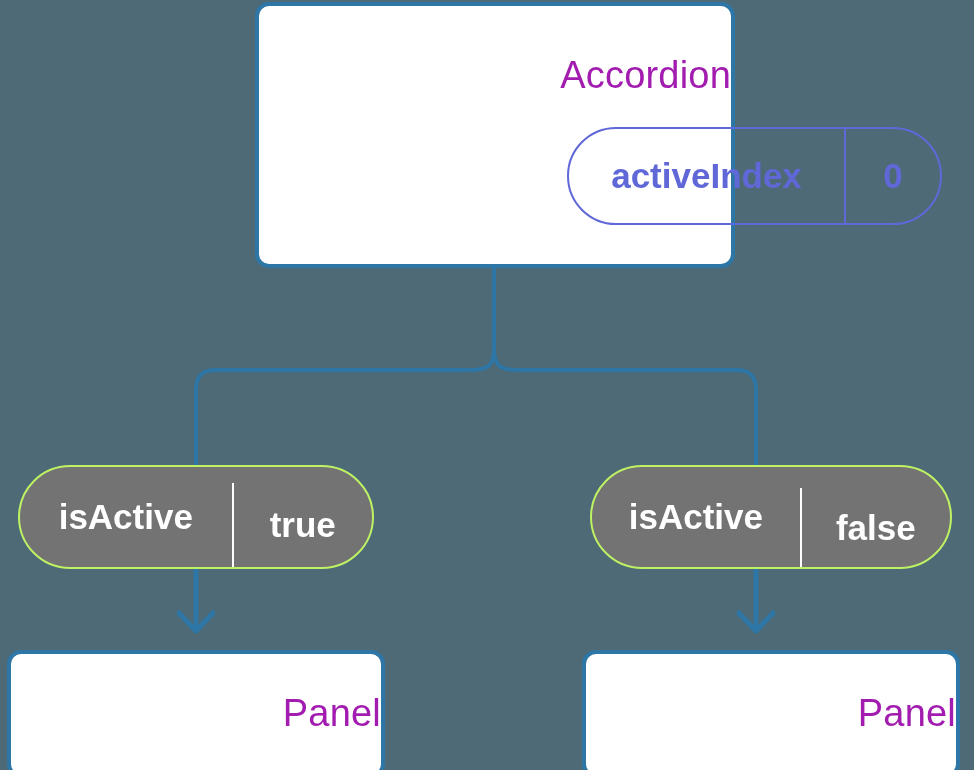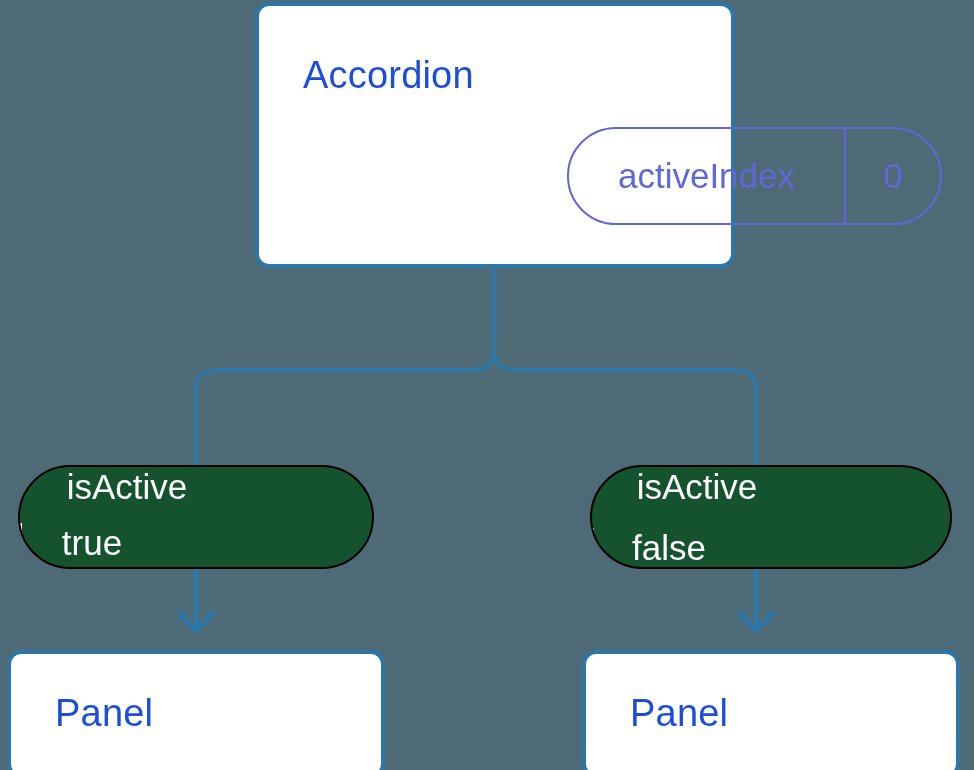--- a/index.html
+++ b/index.html
@@ -41,47 +41,47 @@
   #accordion-card {
     left: 255px;
     top: 2px;
     width: 480px;
     height: 266px;
   }
   .card-title {
     position: absolute;
     left: 0;
     right: 0;
-    text-align: left;
-    color: #1d4ed8;
+    text-align: right;
+    color: #a21caf;
     font-size: 38px;
     font-weight: 400;
     letter-spacing: 0.2px;
     white-space: nowrap;
-    padding-left: 44px;
   }
   #accordion-title {
     top: 48px;
   }
 
   
   .pill {
     position: absolute;
     display: flex;
     align-items: stretch;
     box-sizing: border-box;
     border-radius: 999px;
     overflow: hidden;
   }
   .pill-key, .pill-val {
     display: flex;
     align-items: center;
     justify-content: center;
     box-sizing: border-box;
     white-space: nowrap;
+    font-weight: bold;
   }
 
   
   .pill.outline {
     border: 2px solid #6068d8;
     background: transparent;
   }
   .pill.outline .pill-key {
     color: #6068d8;
     font-size: 35px;
@@ -96,23 +96,22 @@
     left: 308px;
     top: 121px;
     width: 375px;
     height: 98px;
   }
   #state-pill .pill-key { width: 278px; }
   #state-pill .pill-val { width: 97px; }
 
   
   .pill.filled {
-    background: #14532d;
-    border: 2px solid #000000;
-    flex-direction: column;
+    background: #737373;
+    border: 2px solid #bef264;
   }
   .pill.filled .pill-key,
   .pill.filled .pill-val {
     color: #ffffff;
     font-size: 35px;
   }
   .pill.filled .pill-val {
     border-left: 2px solid #ffffff;
   }
 

